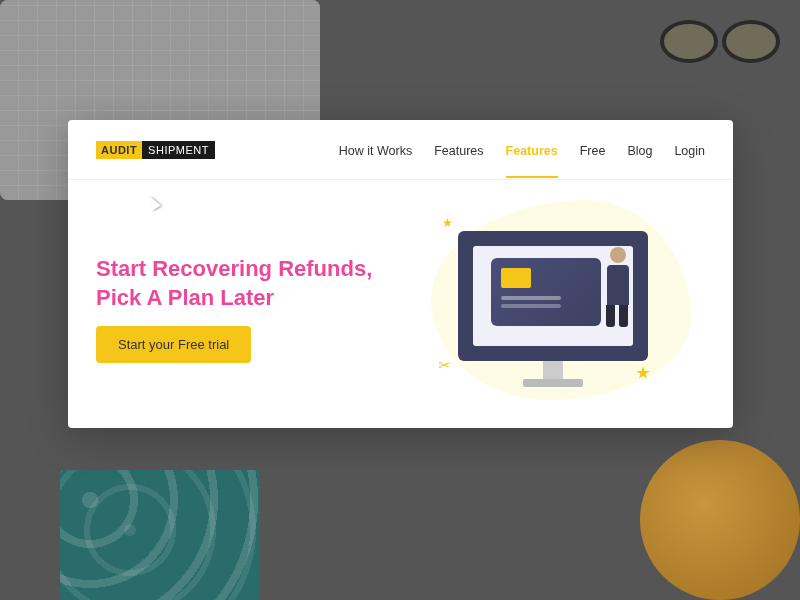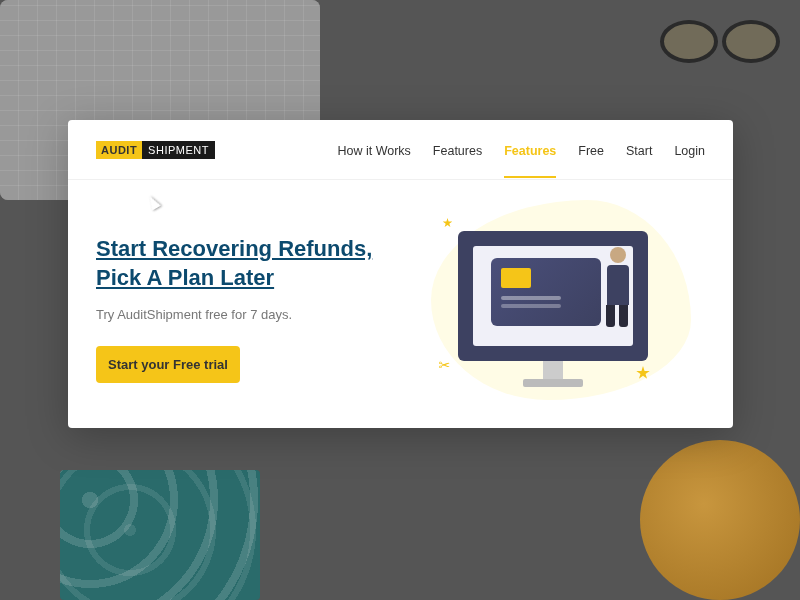--- a/index.html
+++ b/index.html
@@ -206,39 +206,38 @@
 
     .hero-text {
       flex: 0 0 50%;
       max-width: 50%;
       padding-top: 10px;
     }
 
     .hero-title {
       font-size: 22px;
       font-weight: 800;
-      color: #0c4a6e;
+      color: #ec4899;
       line-height: 1.3;
       margin-bottom: 14px;
-      text-decoration: underline;
     }
 
     .hero-subtitle {
       font-size: 13px;
       color: #777;
       margin-bottom: 24px;
     }
 
     .btn-trial {
       background: #f5c518;
       color: #333;
       border: none;
       font-size: 13px;
-      font-weight: 700;
-      padding: 11px 12px;
+      font-weight: 400;
+      padding: 11px 22px;
       border-radius: 4px;
       cursor: pointer;
     }
 
     
     .hero-illustration {
       flex: 0 0 50%;
       max-width: 50%;
       display: flex;
       justify-content: center;
@@ -411,30 +410,29 @@
     <div class="logo">
       <span class="logo-audit">AUDIT</span>
         <span class="logo-shipment">SHIPMENT</span>
     </div>
 
     <ul class="nav-links">
       <li><a class="nav-link">How it Works</a></li>
       <li><a class="nav-link">Features</a></li>
       <li><a class="nav-link active">Features</a></li>
       <li><a class="nav-link">Free</a></li>
-      <li><a class="nav-link">Start</a></li>
+      <li><a class="nav-link">Blog</a></li>
       <li><a class="nav-link bold">Login</a></li>
     </ul>
 
   </nav>
 
   <div class="hero">
     <div class="hero-text">
       <h1 class="hero-title">Start Recovering Refunds, Pick A Plan Later</h1>
-      <p class="hero-subtitle">Try AuditShipment free for 7 days.</p>
       <button class="btn-trial">Start your Free trial</button>
     </div>
 
     <div class="hero-illustration">
 
       <div class="blob"></div>
 
       <div class="deco-scissors" style="bottom: 55px; left: 38px;">✂</div>
       <div class="deco-star" style="bottom: 48px; right: 55px;"></div>
       <div class="deco-star" style="top: 38px; left: 42px; width:10px; height:10px;"></div>

